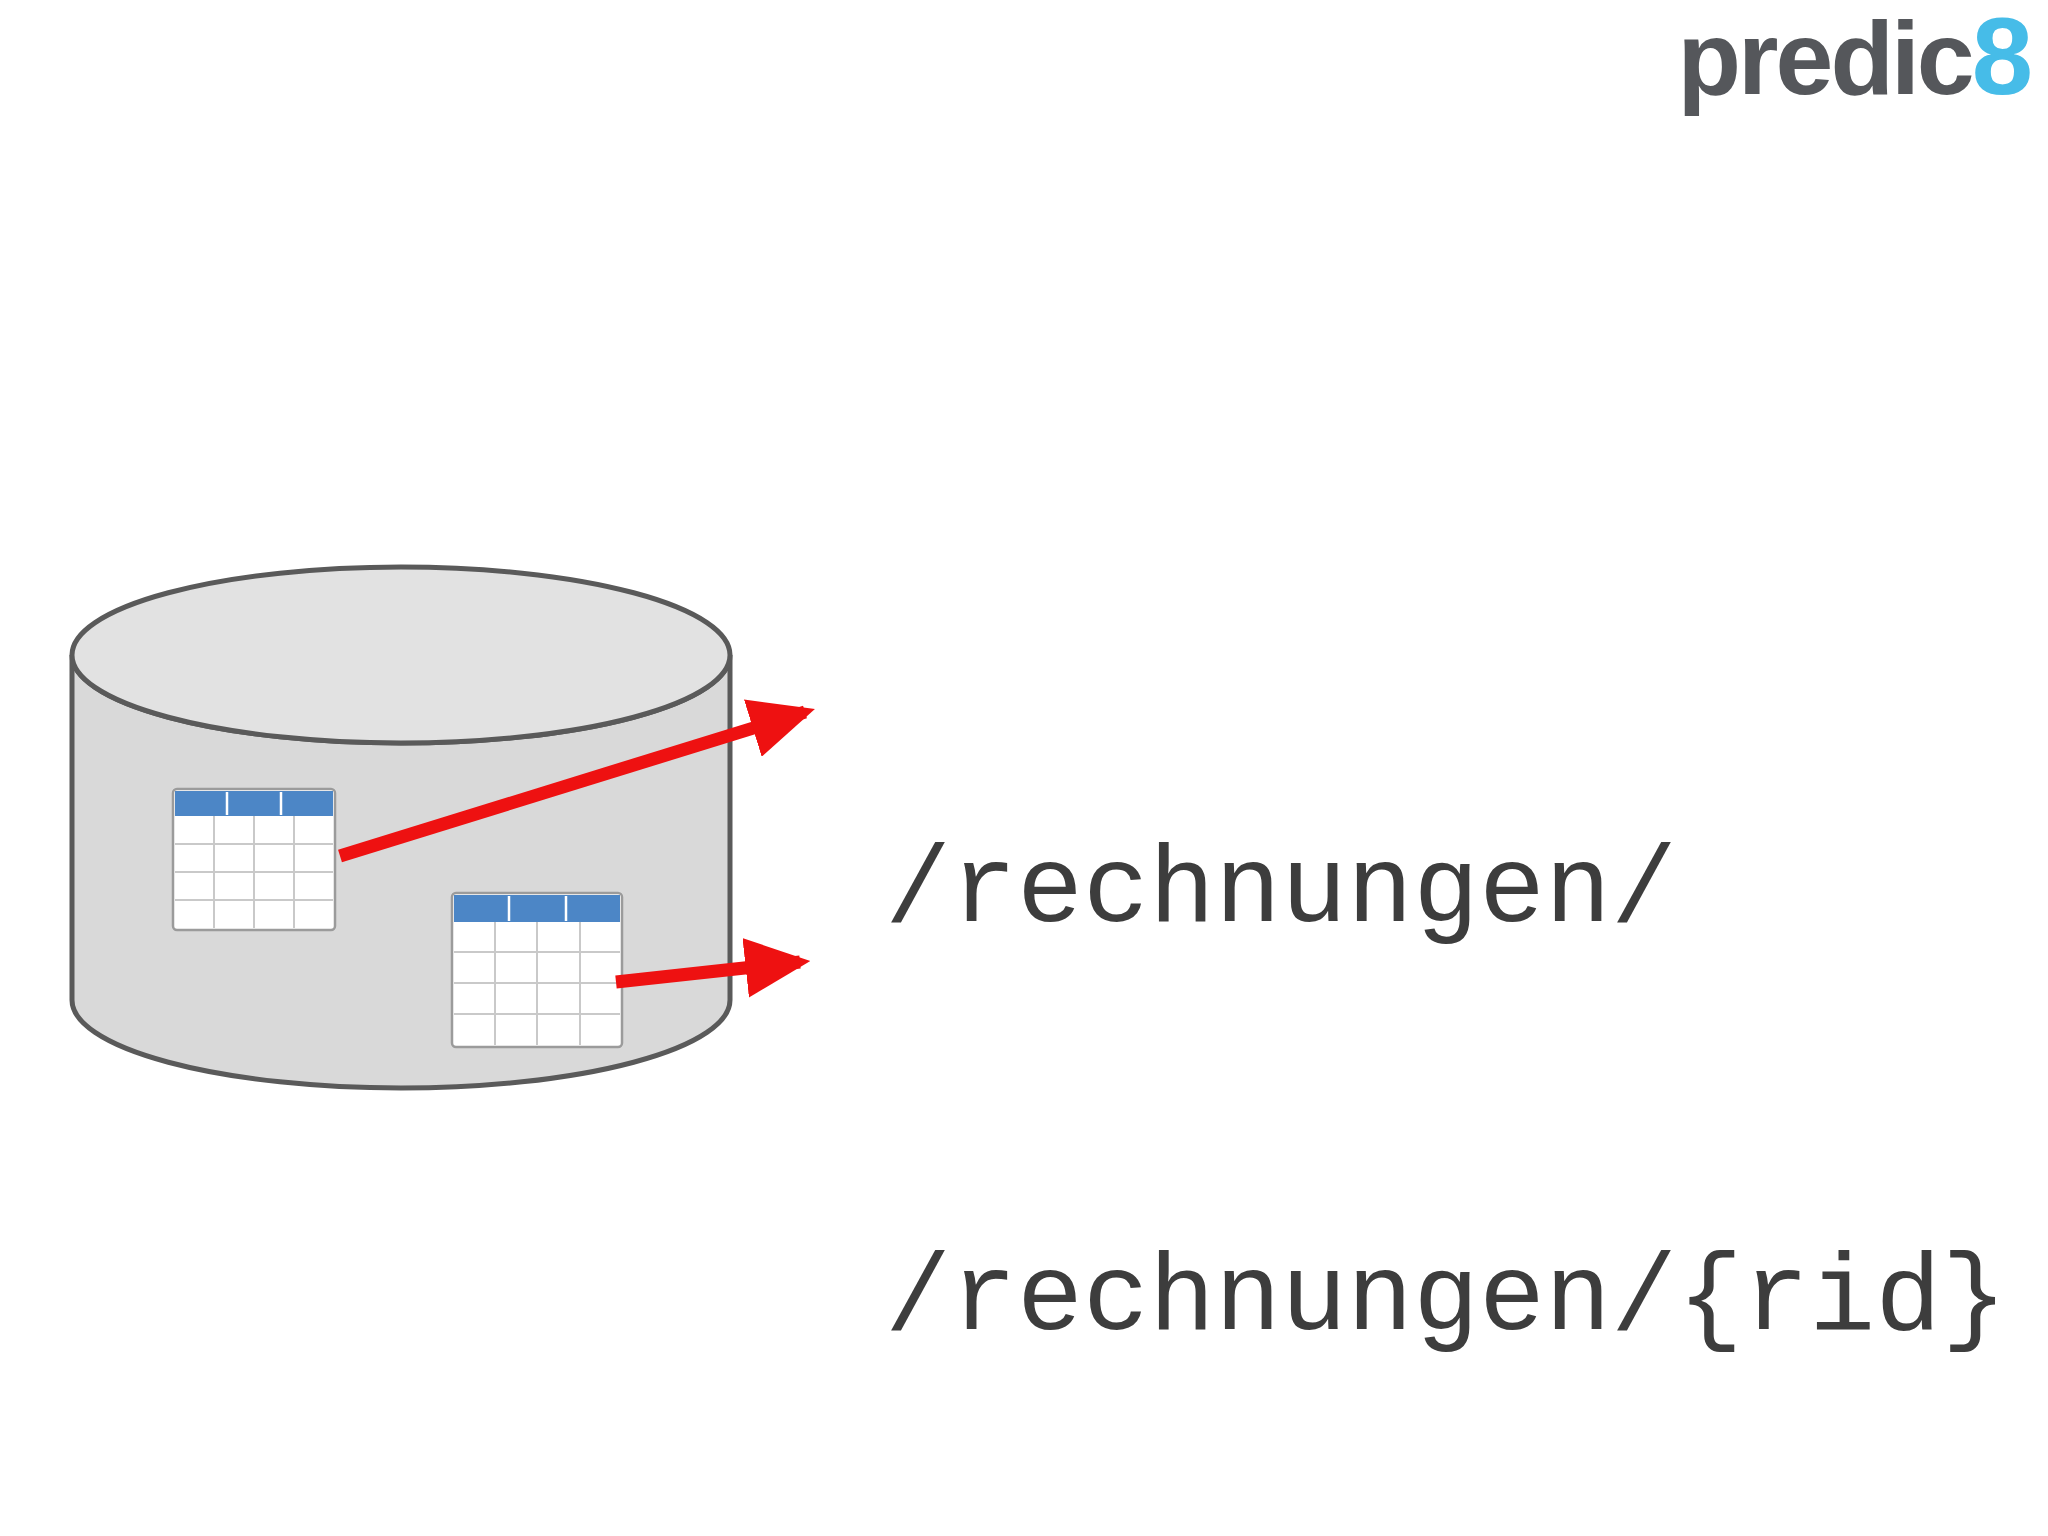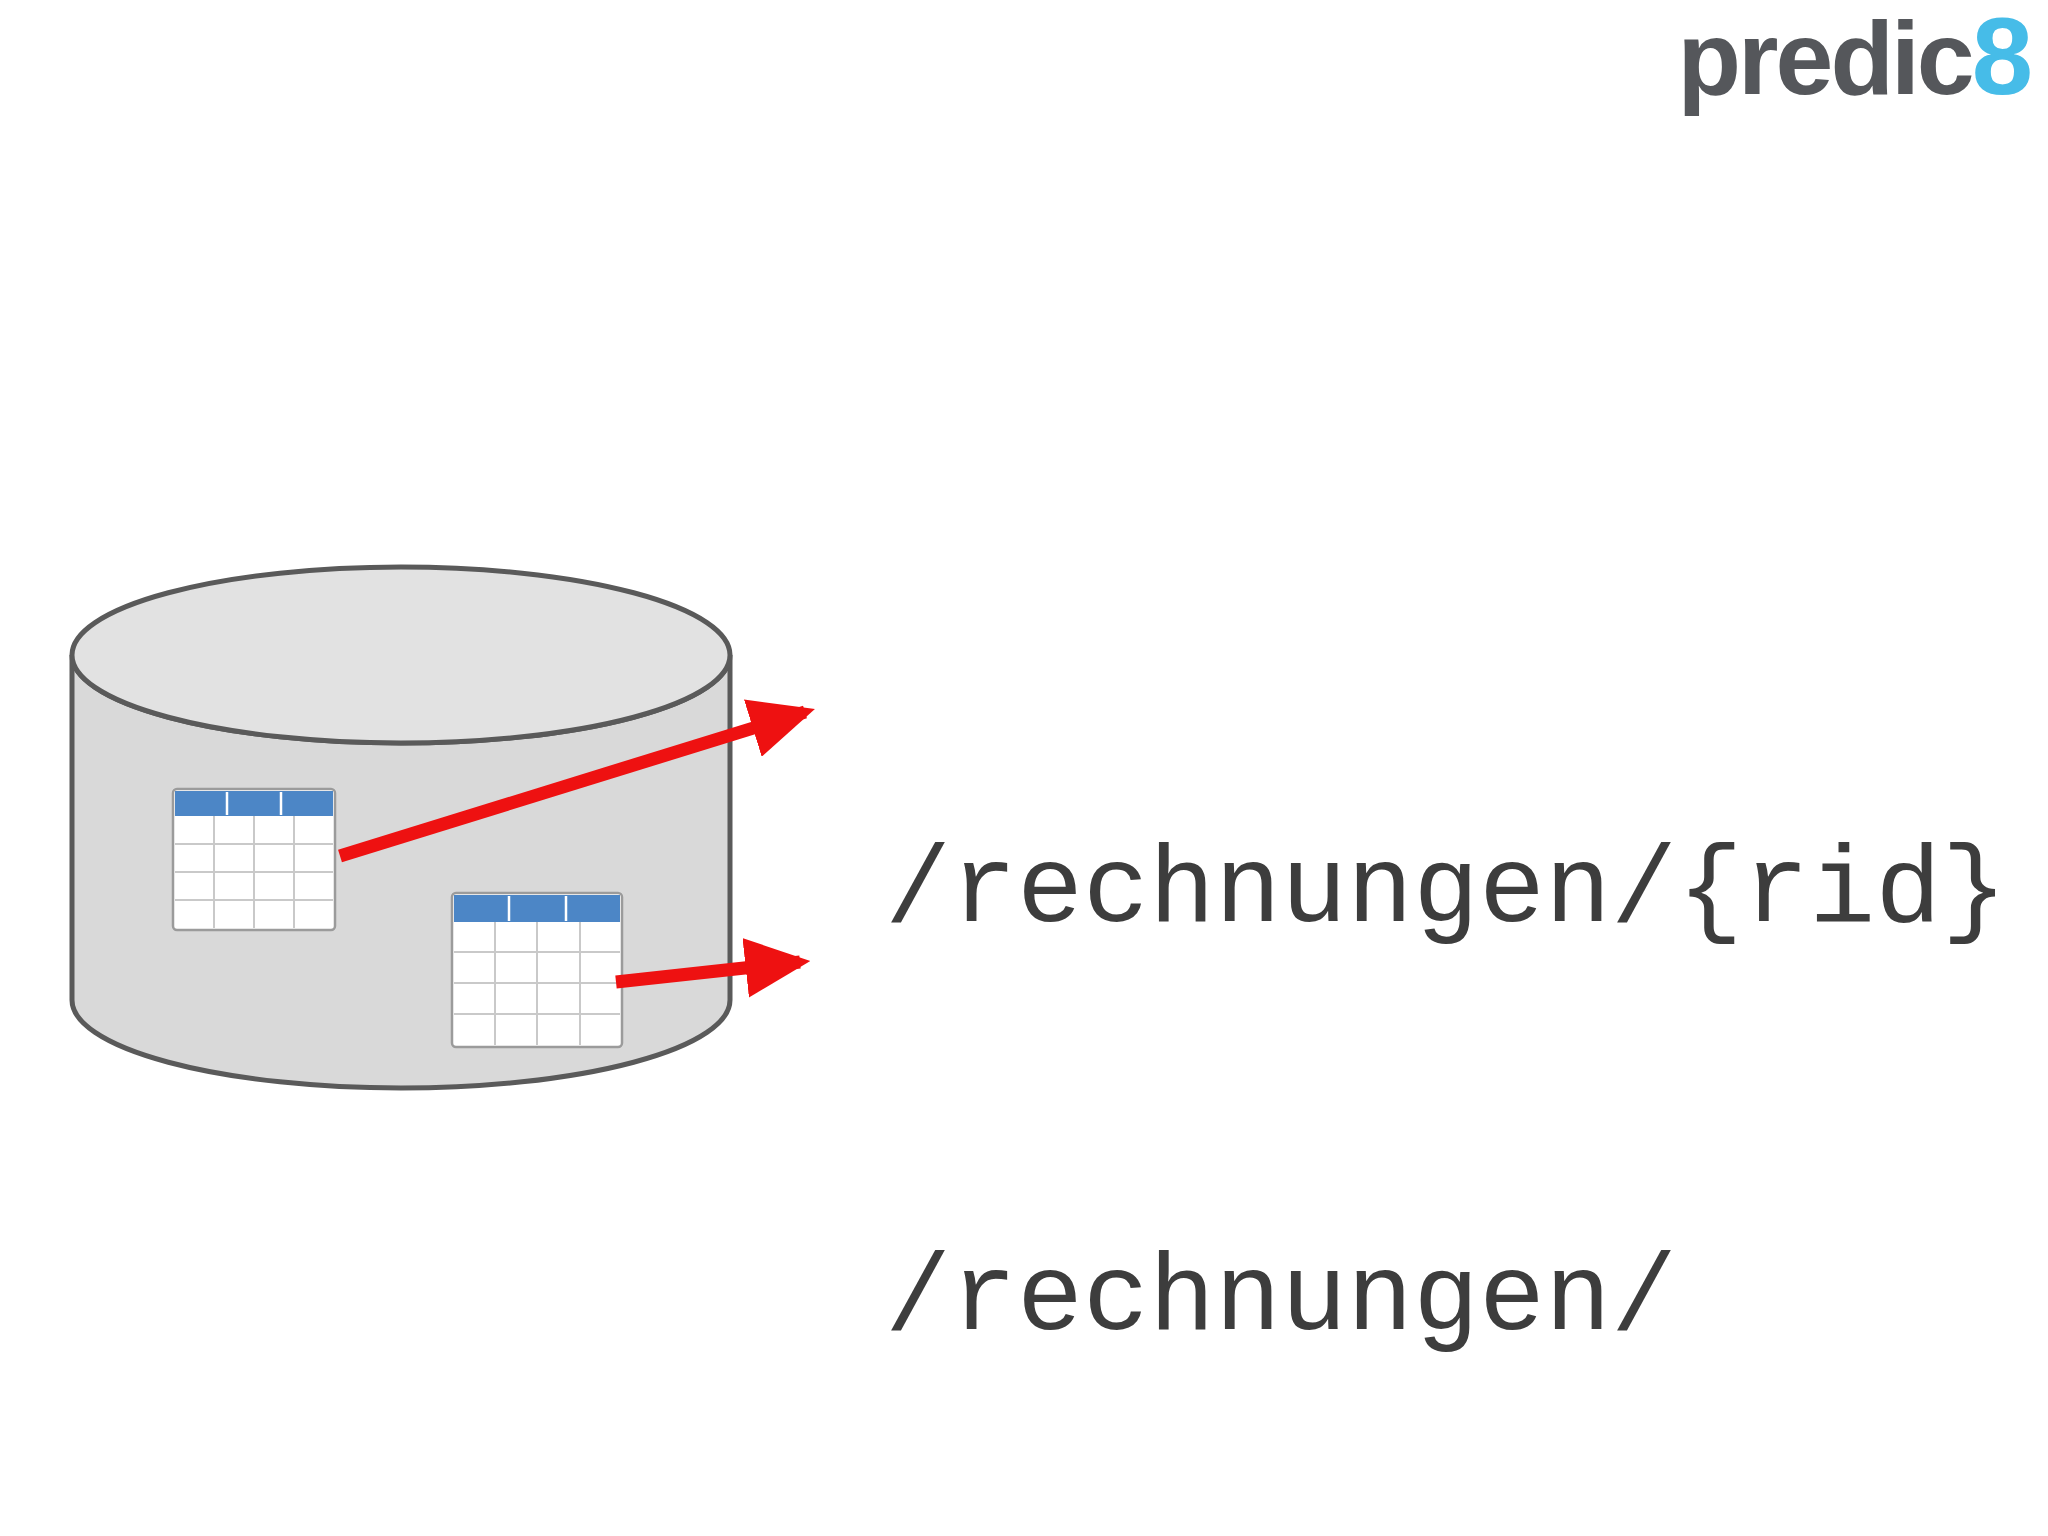--- a/index.html
+++ b/index.html
@@ -125,21 +125,21 @@
       <line class="tbl-grid" x1="454" y1="952" x2="620" y2="952"></line>
       <line class="tbl-grid" x1="454" y1="983" x2="620" y2="983"></line>
       <line class="tbl-grid" x1="454" y1="1014" x2="620" y2="1014"></line>
     </g>
 
     <line class="arrow-line" x1="340" y1="856" x2="805" y2="712" marker-end="url(#arrowhead)"></line>
     <line class="arrow-line" x1="616" y1="982" x2="800" y2="962" marker-end="url(#arrowhead)"></line>
   </svg>
 
   <div class="endpoints">
+    <div class="endpoint">/rechnungen/</div>
     <div class="endpoint">/rechnungen/{rid}</div>
-    <div class="endpoint">/rechnungen/</div>
     
     
   </div>
 
   <div class="logo"><span class="logo-word">predic</span><span class="logo-eight">8</span></div>
 
 </div>
 
 </body></html>

